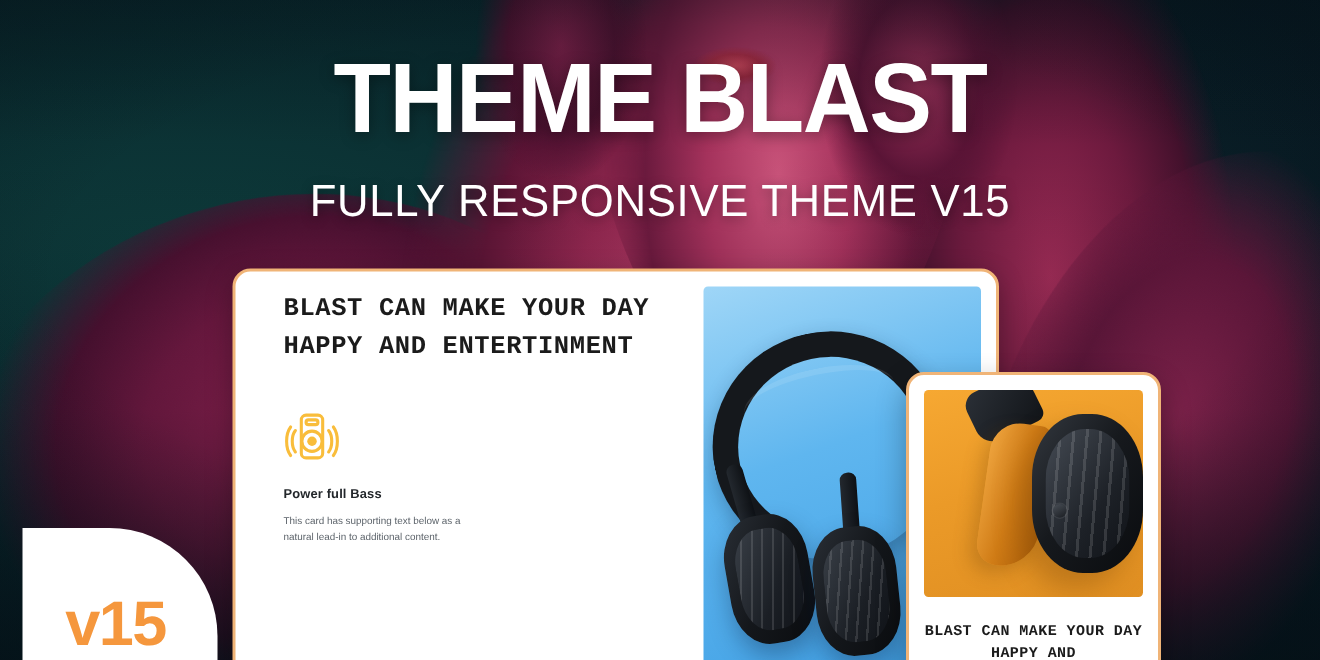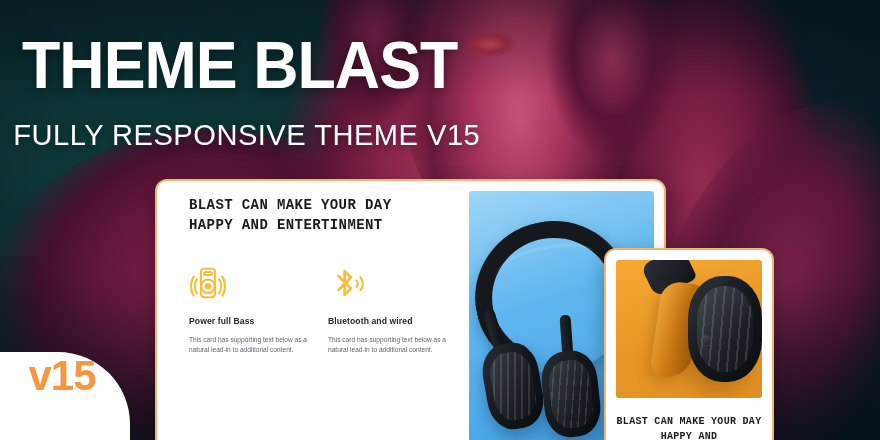--- a/index.html
+++ b/index.html
@@ -66,21 +66,21 @@
   .bg-vignette {
     position:absolute; inset:0;
     background:
       linear-gradient(180deg, rgba(4,14,20,0.30) 0%, rgba(4,14,20,0) 22%, rgba(4,14,20,0.10) 62%, rgba(4,14,20,0.55) 100%),
       radial-gradient(95% 80% at 50% 42%, rgba(0,0,0,0) 48%, rgba(4,14,20,0.55) 100%);
   }
 
   
   #hero-text {
     position:absolute; left:0; right:0; top:32px;
-    text-align:left; z-index:6;
+    text-align:center; z-index:6;
   }
   #hero-title {
     font-family:"Liberation Sans", sans-serif;
     font-weight:700;
     font-size:66px;
     line-height:1.0;
     letter-spacing:-1px;
     color:#ffffff;
     transform:scaleX(0.95);
     text-shadow:0 2px 10px rgba(0,0,0,0.35);
@@ -91,26 +91,26 @@
     font-weight:400;
     font-size:30px;
     letter-spacing:0.5px;
     color:#ffffff;
     transform:scaleX(0.97);
     text-shadow:0 2px 8px rgba(0,0,0,0.35);
   }
 
   
   #v15-badge {
-    position:absolute; left:0; bottom:0;
+    position:absolute; left:15px; bottom:0;
     width:130px; height:88px;
     background:#ffffff;
     border-top-right-radius:72px;
     z-index:30;
-    display:flex; align-items:flex-start; justify-content:center;
+    display:flex; align-items:flex-end; justify-content:center;
     padding-right:6px;
   }
   #v15-badge-label {
     font-family:"Liberation Sans", sans-serif;
     font-weight:700; font-size:42px;
     color:#f5973d;
     letter-spacing:-1px;
   }
 
   
@@ -122,21 +122,21 @@
     border-radius:12px;
     z-index:10;
     overflow:hidden;
     box-shadow:0 6px 18px rgba(0,0,0,0.28);
     display:flex;
   }
   #card-left { width:312px; padding:14px 14px 0 32px; }
   #card-heading {
     font-family:"Liberation Mono","DejaVu Sans Mono",monospace;
     font-weight:700;
-    font-size:14px;
+    font-size:17px;
     line-height:1.45;
     letter-spacing:0.4px;
     color:#1b1b1b;
     max-width:255px;
   }
   .feature-grid {
     margin-top:26px;
     display:grid;
     grid-template-columns:1fr 1fr;
     column-gap:12px;
@@ -313,31 +313,20 @@
             <path d="M10 19 C6.5 23.5 6.5 32.5 10 37"></path>
             <path d="M6 16 C1.5 22 1.5 34 6 40"></path>
             <path d="M38 19 C41.5 23.5 41.5 32.5 38 37"></path>
             <path d="M42 16 C46.5 22 46.5 34 42 40"></path>
           </svg>
         </div>
         <div class="feature-title">Power full Bass</div>
         <div class="feature-desc">This card has supporting text below as a natural lead-in to additional content.</div>
       </div>
 
-      <div class="feature-item">
-        <div class="feature-icon">
-          <svg width="38" height="38" viewBox="0 0 48 48" fill="none" stroke="#f9bd3b" stroke-width="3.4" stroke-linecap="round" stroke-linejoin="round">
-            <path d="M13 15 L29 31 L21 39 V9 L29 17 L13 33"></path>
-            <path d="M36 21 C38 23.5 38 26.5 36 29" stroke-width="2.8"></path>
-            <path d="M41 17 C45 22 45 28.5 41 33" stroke-width="2.8"></path>
-          </svg>
-        </div>
-        <div class="feature-title">Bluetooth and wired</div>
-        <div class="feature-desc">This card has supporting text below as a natural lead-in to additional content.</div>
-      </div>
 
 
 
     </div>
   </div>
 
   <div id="card-right">
     <div class="hp-band"></div>
     <div class="hp-arm hp-arm-l"></div>
     <div class="hp-arm hp-arm-r"></div>

